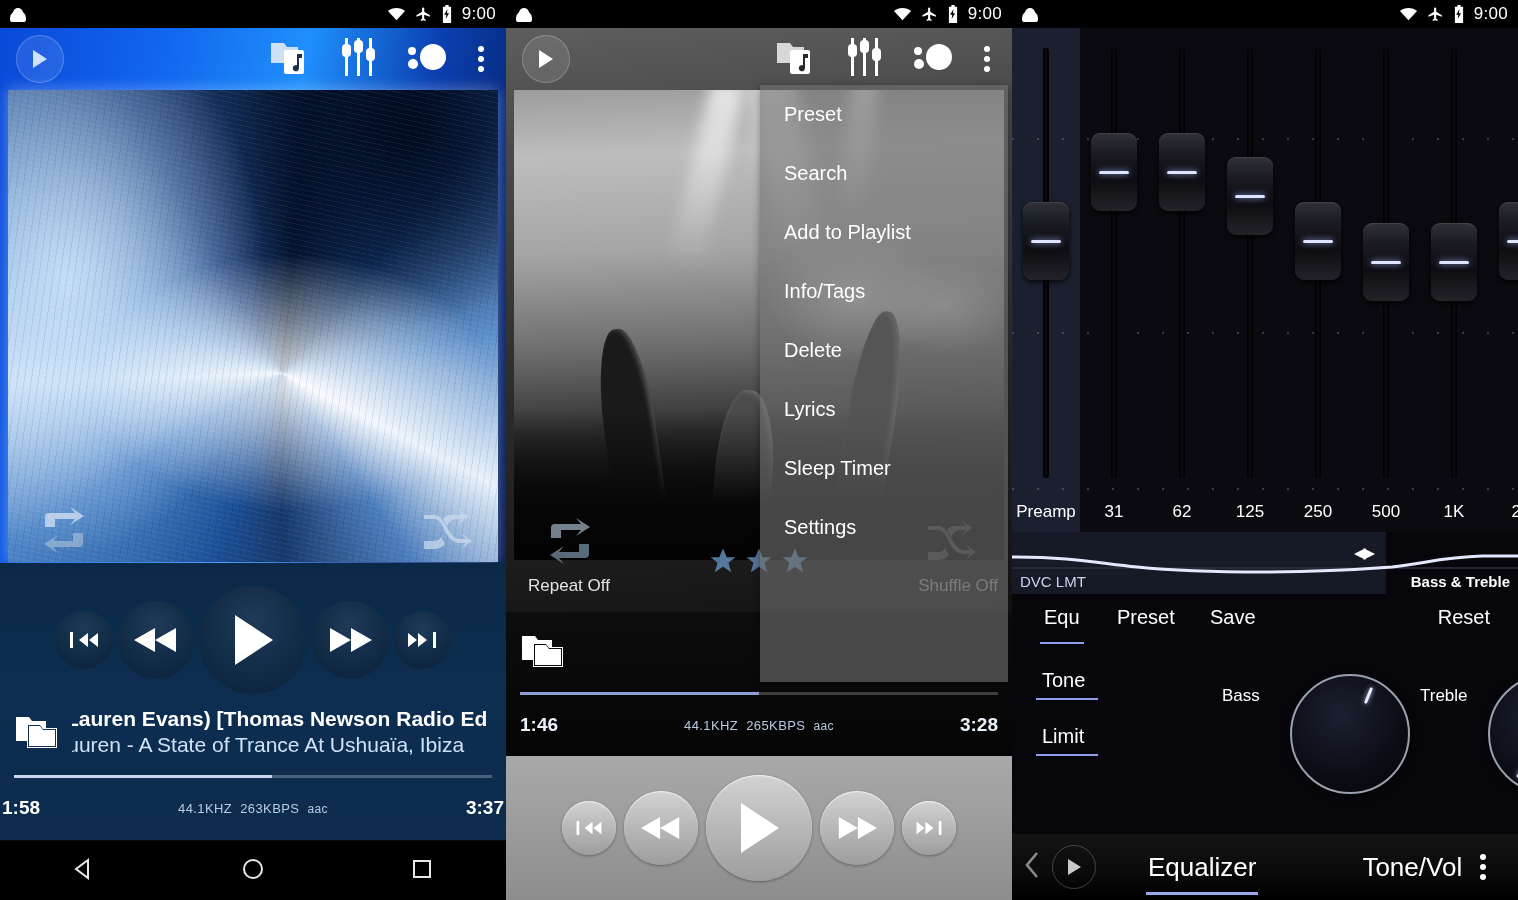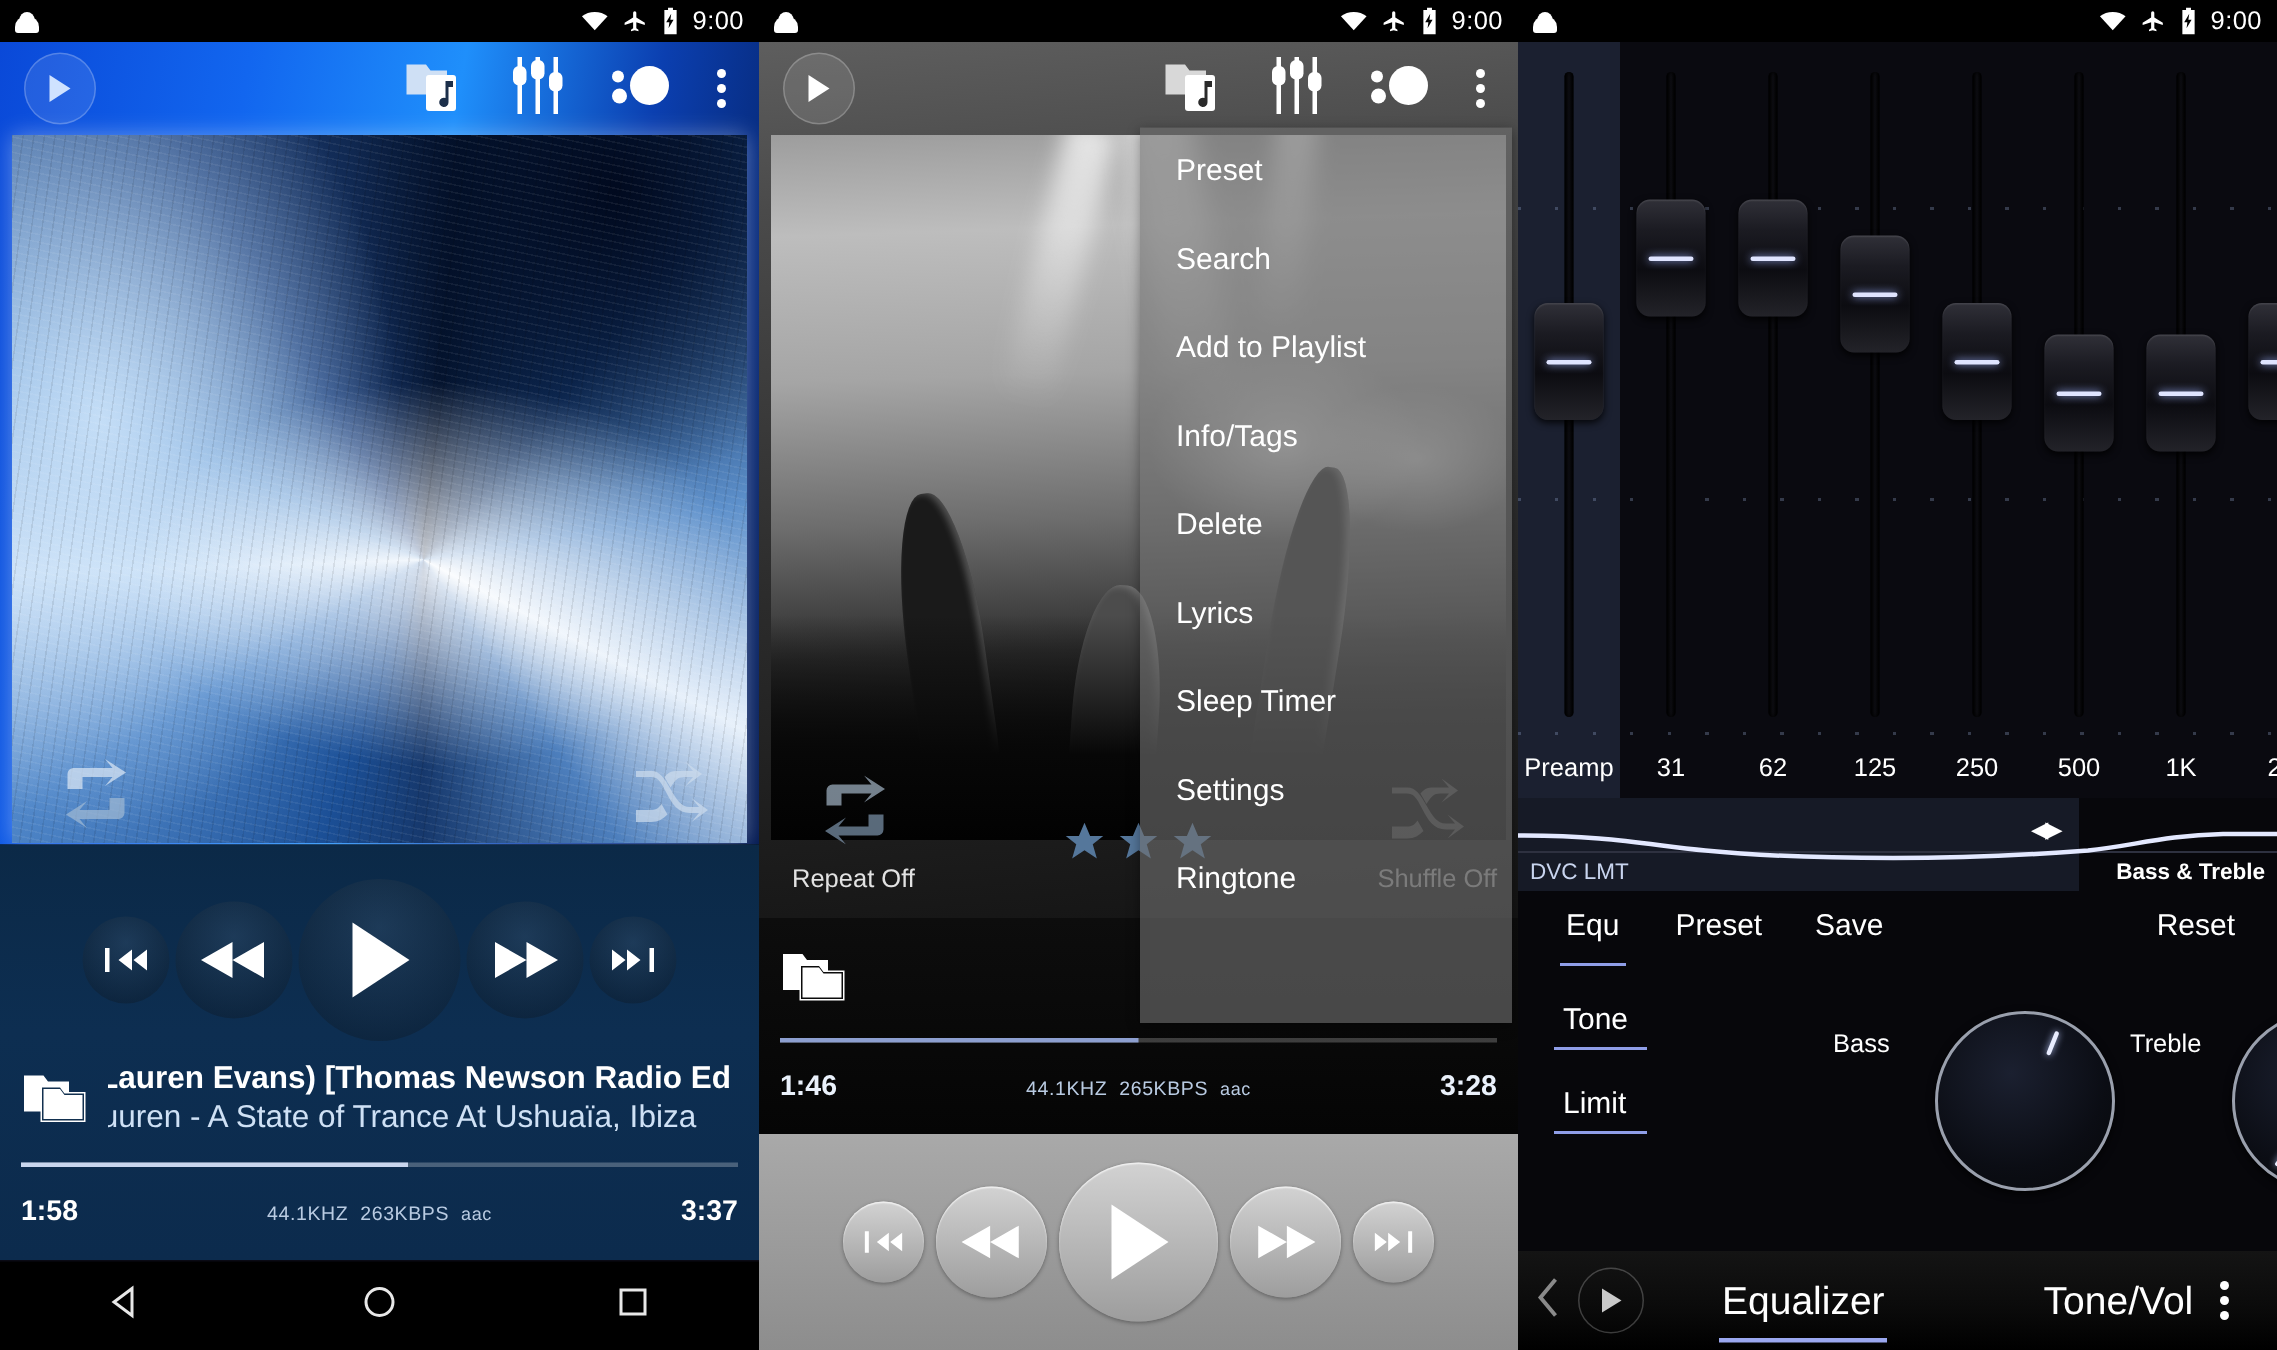--- a/index.html
+++ b/index.html
@@ -80,21 +80,21 @@
   .meta-txt { flex:1; min-width:0; overflow:hidden; }
   .m-title { color:#fff; font-size:21px; font-weight:bold; white-space:nowrap;
       margin-left:-48px; }
   .m-artist { color:#cfe1f5; font-size:21px; white-space:nowrap;
       margin-left:-48px; margin-top:2px; }
   .p1-seek { position:absolute; left:14px; right:14px; top:212px; height:3px;
       background:rgba(255,255,255,.25); }
   .p1-seek-fill { position:absolute; left:0; top:0; bottom:0; width:54%;
       background:#c9d6ee; }
   .p1-times { position:absolute; left:0; right:0; top:228px; height:34px;
-      display:flex; align-items:center; padding:0 14px;gap:40px; }
+      display:flex; align-items:center; padding:0 2px;gap:40px; }
   .t-cur,.t-tot { color:#fff; font-size:19px; font-weight:bold; }
   .t-fmt { margin:0 auto; color:#b9cbe2; font-size:13px; letter-spacing:.4px; }
   .t-fmt .sm { font-size:12px; }
 
   
   .p2-body { position:absolute; top:28px; left:0; width:506px; bottom:0; }
   .p2-top { position:absolute; top:0; left:0; right:0; height:584px;
       background:linear-gradient(175deg,#5e5e5e 0%,#4a4a4a 18%,#2b2b2b 60%,#141414 100%); }
   .p2-hdr { position:absolute; top:0; left:0; right:0; height:62px;
       display:flex; align-items:center; padding:0 16px; z-index:8; }
@@ -543,21 +543,20 @@
 
       <div class="menu" id="overflow-menu">
           <div class="menu-item">Preset</div>
           <div class="menu-item">Search</div>
           <div class="menu-item">Add to Playlist</div>
           <div class="menu-item">Info/Tags</div>
           <div class="menu-item">Delete</div>
           <div class="menu-item">Lyrics</div>
           <div class="menu-item">Sleep Timer</div>
           <div class="menu-item">Settings</div>
-          <div class="menu-item">Ringtone</div>
         </div>
     </div>
   </div>
 
   <div class="panel p3">
 
     <div class="statusbar">
       <div class="sb-left">
           <div class="android-robot"></div>
         </div>

